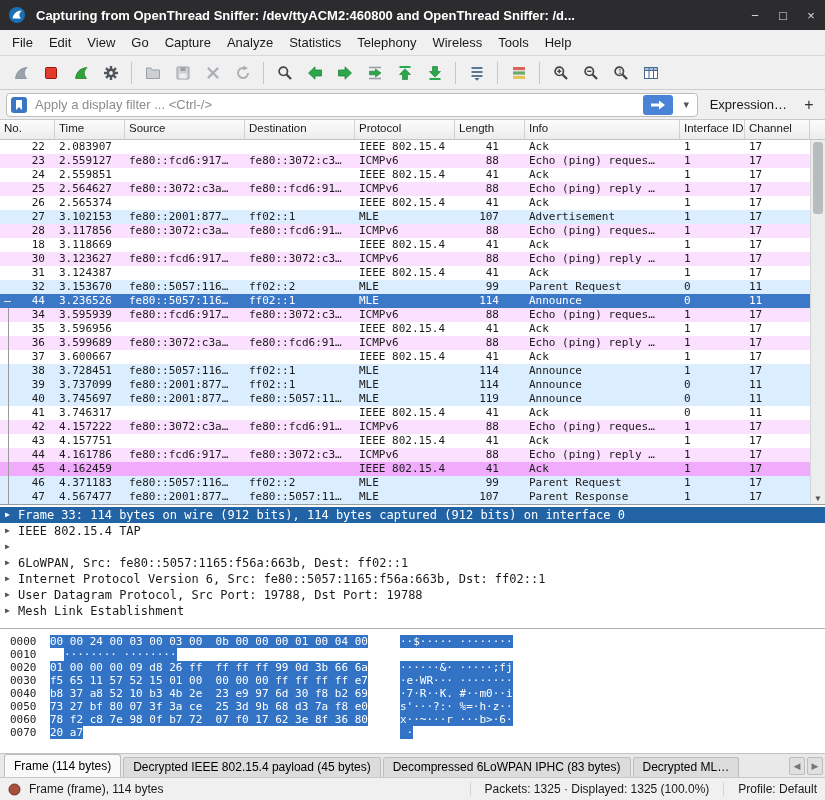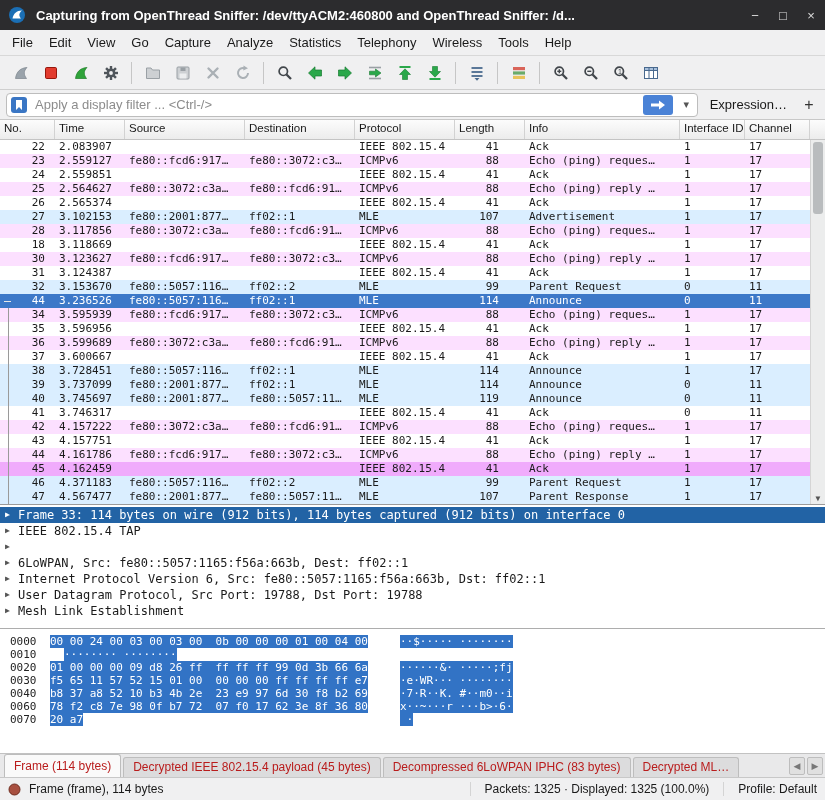--- a/index.html
+++ b/index.html
@@ -77,21 +77,21 @@
   .hexrow { display:flex; height:13px; line-height:13px; }
   .hexoff { width:46px; padding-left:10px; color:#222; white-space:pre; }
   .hexbytes { width:332px; margin-left:4px; white-space:pre; }
   .hexascii { width:130px; margin-left:18px; white-space:pre; }
   .hexsel { display:inline-block; color:#fff; white-space:pre; }
 
   
   .bytetabs { height:24px; background:#e9e9ea; border-top:1px solid #c2c2c2; display:flex;
               align-items:flex-end; padding-left:4px; gap:2px; position:relative; overflow:hidden; flex:0 0 auto; }
   .btab { height:20px; line-height:19px; padding:0 9px; font-size:12px; background:#dcdcdd;
-          border:1px solid #bdbdbd; border-bottom:none; border-radius:3px 3px 0 0; white-space:nowrap; color:#b91c1c; }
+          border:1px solid #bdbdbd; border-bottom:none; border-radius:3px 3px 0 0; white-space:nowrap; color:#000000; }
   .btab.active { background:#fafafa; height:23px; line-height:22px; }
   .tabscroll { position:absolute; right:2px; bottom:2px; display:flex; gap:2px; background:#e9e9ea; padding-left:3px; }
   .tabscroll span { width:16px; height:18px; border:1px solid #bdbdbd; background:#e0e0e0;
                     display:flex; align-items:center; justify-content:center; font-size:9px; color:#777; border-radius:2px; }
 
   
   .statusbar { height:23px; background:#f0f0f1; border-top:1px solid #c8c8c8; display:flex;
                align-items:center; padding:0 8px; font-size:12px; flex:0 0 auto; }
   .status-left { display:flex; align-items:center; gap:8px; flex:1; overflow:hidden; white-space:nowrap; }
   .status-packets { padding:0 14px; border-left:1px solid #d4d4d4; white-space:nowrap; }
@@ -648,20 +648,25 @@
         <span class="hexoff">0030</span>
         <span class="hexbytes"><span class="hexsel" style="background: rgb(50, 115, 197);">f5 65 11 57 52 15 01 00  00 00 00 ff ff ff ff e7</span></span>
         <span class="hexascii"><span class="hexsel" style="background: rgb(50, 115, 197);">·e·WR··· ········</span></span>
       </div>
       <div class="hexrow">
         <span class="hexoff">0040</span>
         <span class="hexbytes"><span class="hexsel" style="background: rgb(50, 115, 197);">b8 37 a8 52 10 b3 4b 2e  23 e9 97 6d 30 f8 b2 69</span></span>
         <span class="hexascii"><span class="hexsel" style="background: rgb(50, 115, 197);">·7·R··K. #··m0··i</span></span>
       </div>
       <div class="hexrow">
+        <span class="hexoff">0050</span>
+        <span class="hexbytes"><span class="hexsel" style="background: rgb(50, 115, 197);">73 27 bf 80 07 3f 3a ce  25 3d 9b 68 d3 7a f8 e0</span></span>
+        <span class="hexascii"><span class="hexsel" style="background: rgb(50, 115, 197);">s'···?:· %=·h·z··</span></span>
+      </div>
+      <div class="hexrow">
         <span class="hexoff">0060</span>
         <span class="hexbytes"><span class="hexsel" style="background: rgb(50, 115, 197);">78 f2 c8 7e 98 0f b7 72  07 f0 17 62 3e 8f 36 80</span></span>
         <span class="hexascii"><span class="hexsel" style="background: rgb(50, 115, 197);">x··~···r ···b&gt;·6·</span></span>
       </div>
       <div class="hexrow">
         <span class="hexoff">0070</span>
         <span class="hexbytes"><span class="hexsel" style="background: rgb(50, 115, 197);">20 a7</span></span>
         <span class="hexascii"><span class="hexsel" style="background: rgb(50, 115, 197);"> ·</span></span>
       </div>
     </div>

